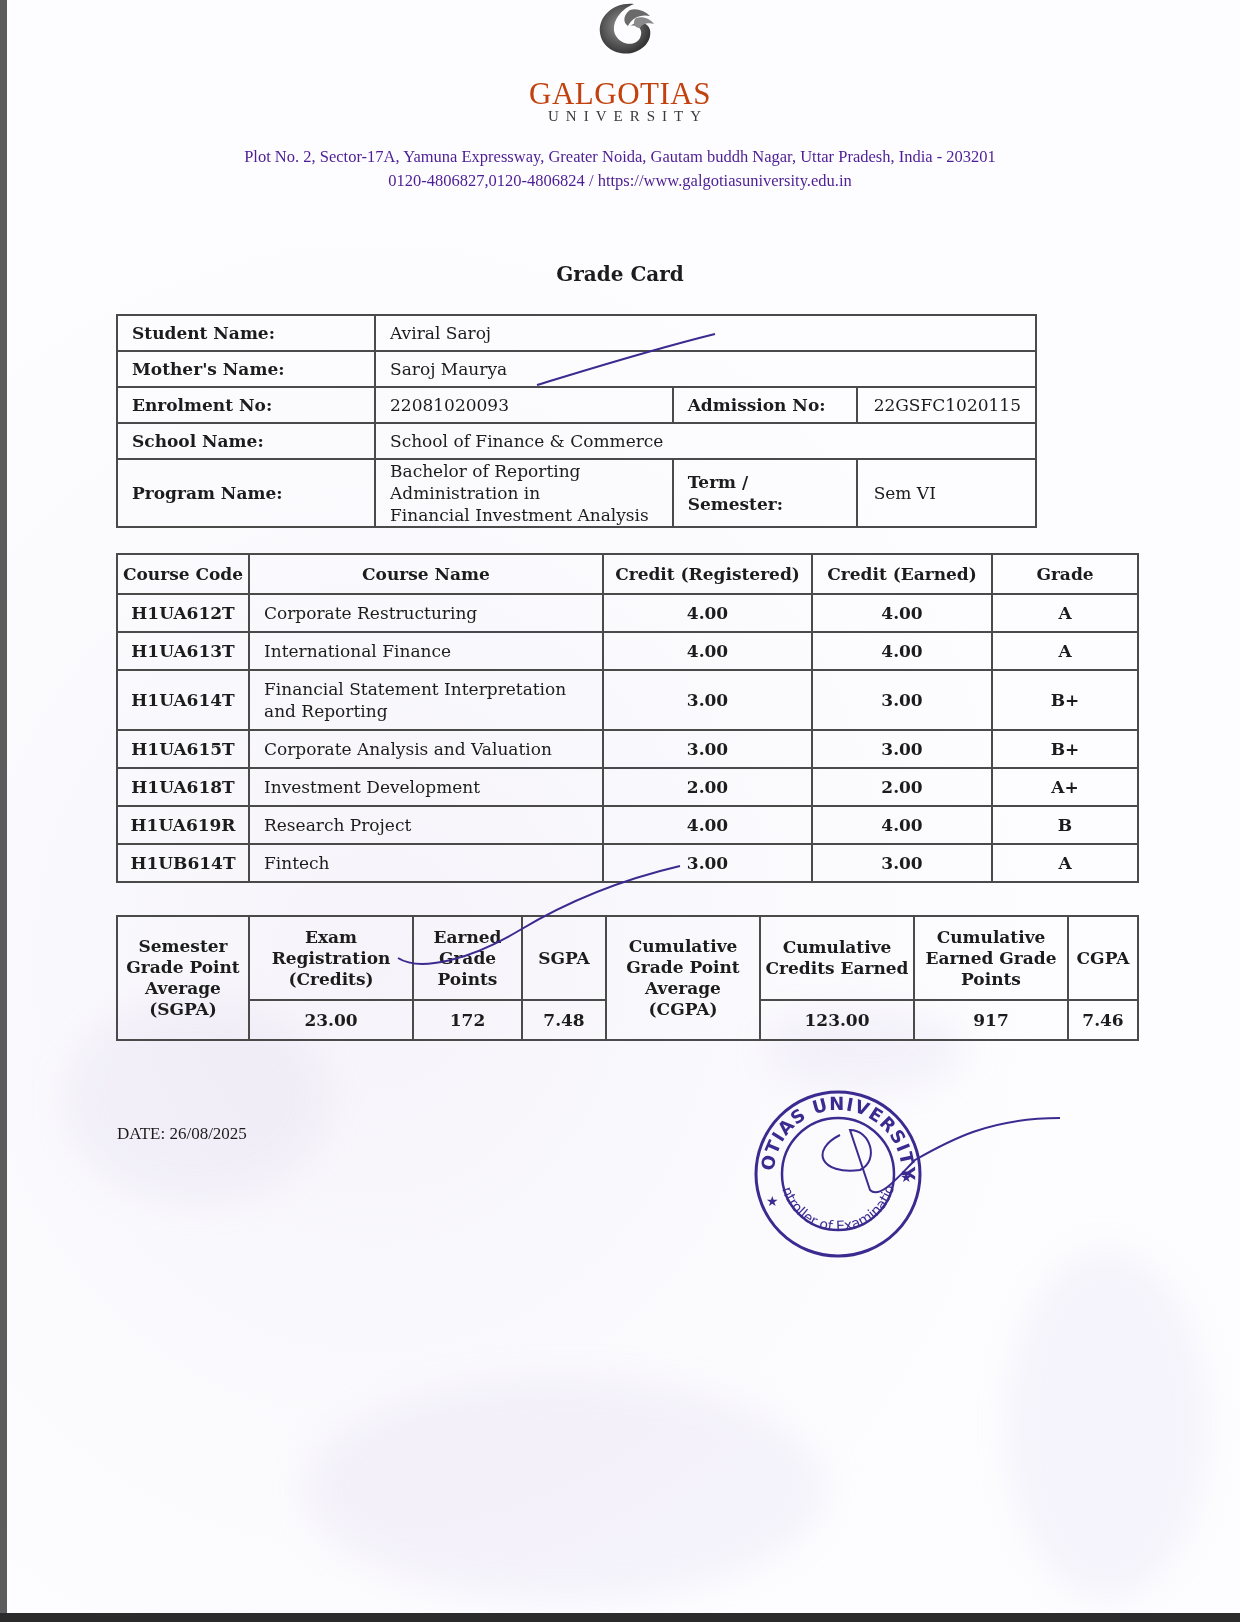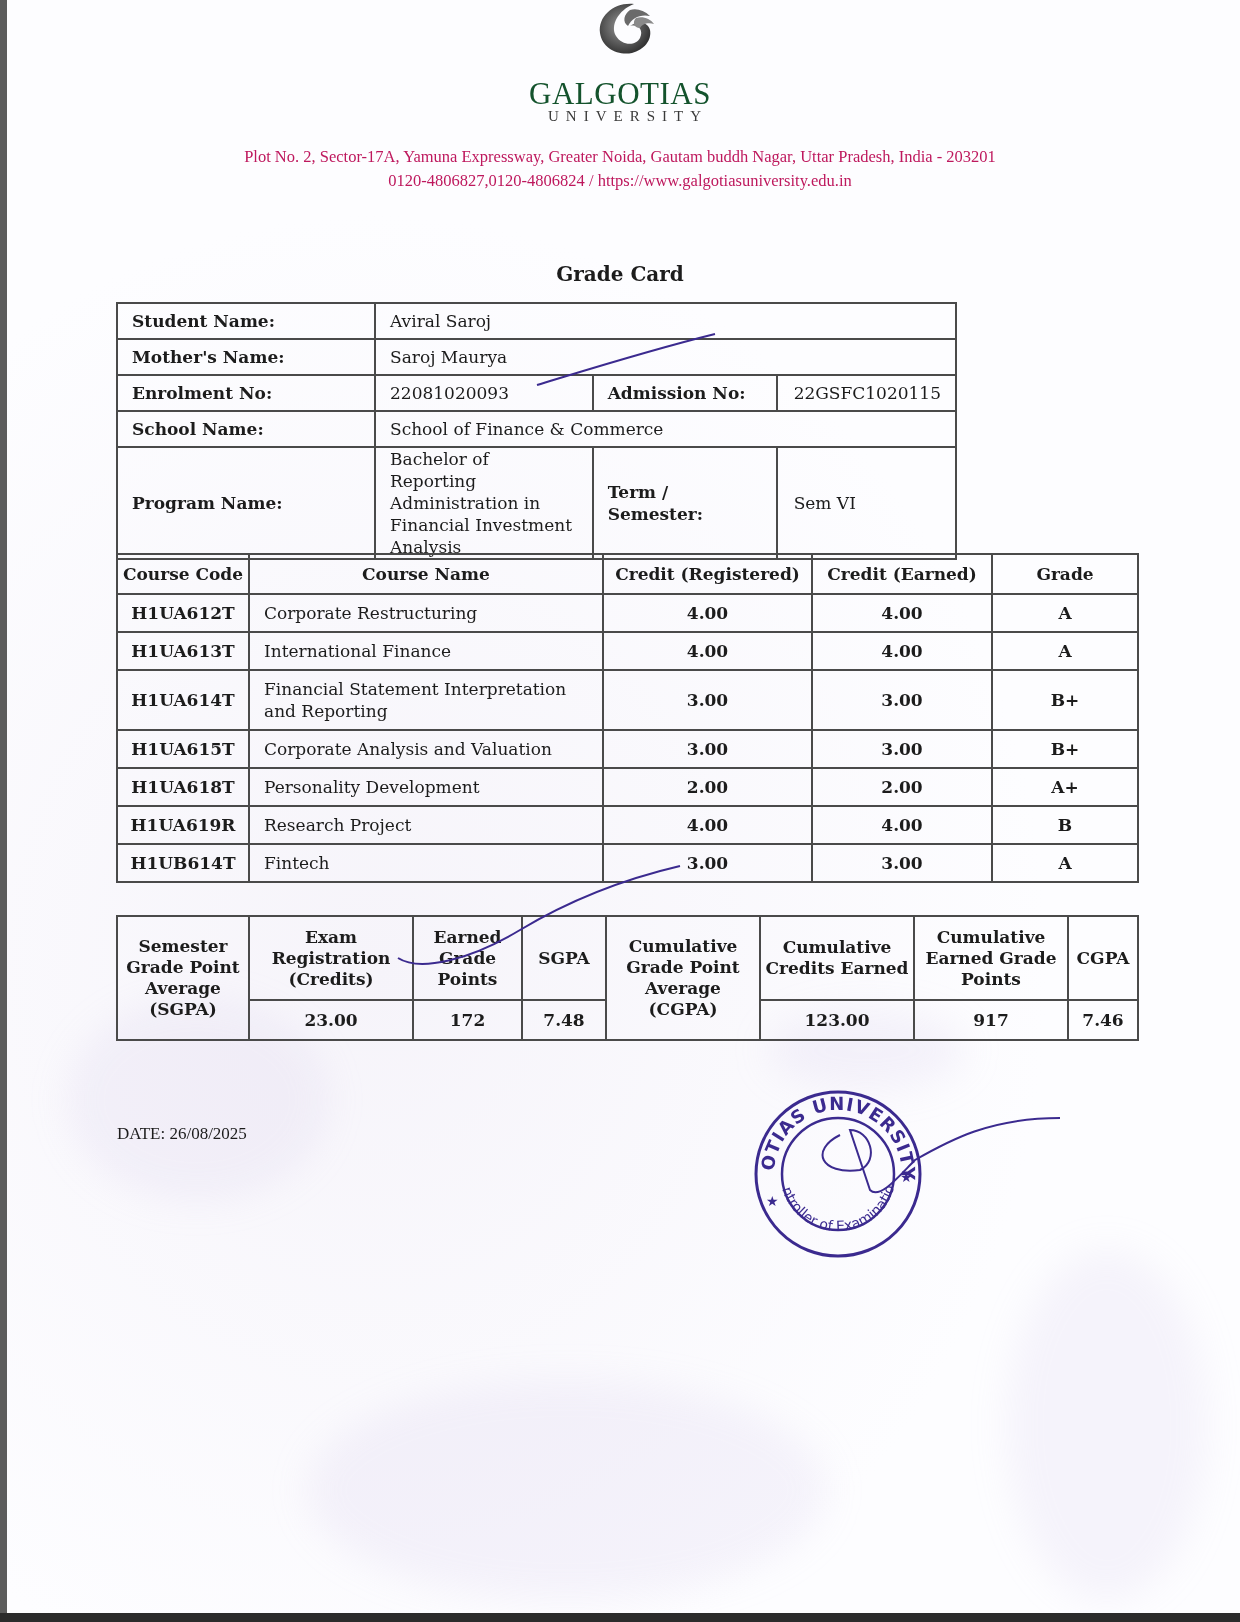--- a/index.html
+++ b/index.html
@@ -10,30 +10,30 @@
       color: #1c1c1c;
     }
     .left-edge { position: absolute; left: 0; top: 0; width: 7px; height: 1622px; background: #5c5c5c; }
     .bottom-edge { position: absolute; left: 0; top: 1613px; width: 1240px; height: 9px; background: #2b2b2b; }
     .page { position: absolute; left: 7px; top: 0; width: 1233px; height: 1613px;
       background: radial-gradient(ellipse at 30% 60%, #f6f4fa 0%, #fdfdff 55%), #fdfdff; }
     .smudge { position: absolute; border-radius: 50%; background: rgba(200,190,225,0.15); filter: blur(18px); }
 
     .logo { position: absolute; left: 594px; top: 0; width: 62px; height: 56px; }
     .brand { position: absolute; left: 0; width: 1240px; text-align: center; }
-    .brand-name { top: 76px; font-family: "Liberation Serif", serif; font-size: 31px; letter-spacing: 0.5px; color: #14532d; }
+    .brand-name { top: 76px; font-family: "Liberation Serif", serif; font-size: 31px; letter-spacing: 0.5px; color: #c2410c; }
     .brand-sub { top: 108px; font-family: "Liberation Serif", serif; font-size: 15px; letter-spacing: 7px; color: #3a3a3a; padding-left: 8px; }
-    .addr { position: absolute; left: 0; width: 1240px; text-align: center; font-size: 16.5px; font-family: "Liberation Serif", serif; color: #be185d; }
+    .addr { position: absolute; left: 0; width: 1240px; text-align: center; font-size: 16.5px; font-family: "Liberation Serif", serif; color: #4c1d95; }
     .addr1 { top: 147px; }
     .addr2 { top: 171px; }
     .title { position: absolute; left: 0; width: 1240px; top: 262px; text-align: center; font-weight: bold; font-size: 20px; }
 
     table { border-collapse: collapse; position: absolute; }
     td, th { border: 2px solid #4a4a4a; font-size: 17px; }
-    .info { left: 116px; top: 302px; width: 841px; }
+    .info { left: 116px; top: 314px; width: 921px; }
     .info td { height: 34px; padding: 0 14px; }
     .info .lab { font-weight: bold; width: 228px; }
     .info .lab2 { font-weight: bold; width: 154px; }
     .info .val2 { width: 140px; padding-left: 16px; }
     .info tr.tall td { height: 56px; line-height: 22px; }
 
     .courses { left: 116px; top: 553px; width: 1023px; }
     .courses th { height: 36px; font-weight: bold; text-align: center; }
     .courses td { height: 34px; }
     .courses td.code { font-weight: bold; text-align: center; width: 128px; }
@@ -146,21 +146,21 @@
   </tr>
   <tr>
     <td class="code">H1UA615T</td>
     <td class="name">Corporate Analysis and Valuation</td>
     <td class="num">3.00</td>
     <td class="num2">3.00</td>
     <td class="grade">B+</td>
   </tr>
   <tr>
     <td class="code">H1UA618T</td>
-    <td class="name">Personality Development</td>
+    <td class="name">Investment Development</td>
     <td class="num">2.00</td>
     <td class="num2">2.00</td>
     <td class="grade">A+</td>
   </tr>
   <tr>
     <td class="code">H1UA619R</td>
     <td class="name">Research Project</td>
     <td class="num">4.00</td>
     <td class="num2">4.00</td>
     <td class="grade">B</td>

